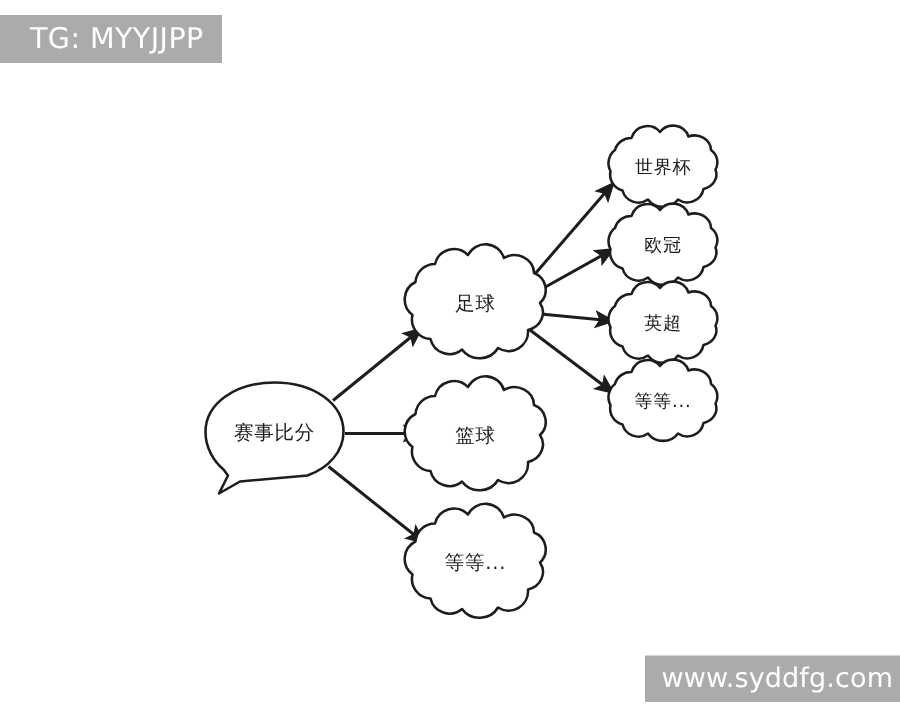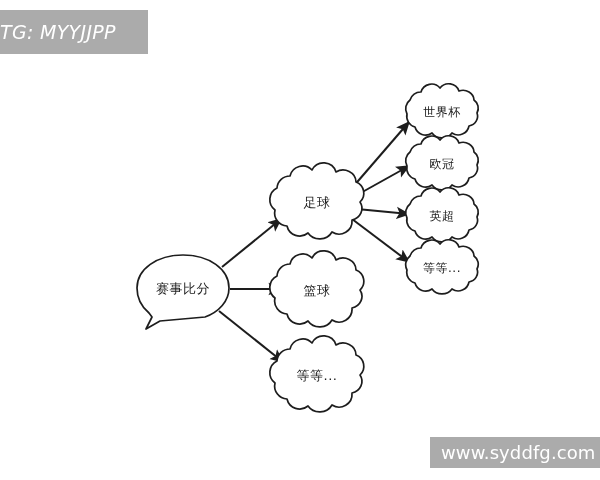--- a/index.html
+++ b/index.html
@@ -59,25 +59,24 @@
     font-family: "DejaVu Sans", "Liberation Sans", sans-serif;
     font-weight: 400;
     display: flex;
     align-items: center;
     box-sizing: border-box;
   }
   #tg-badge {
     left: 0px;
     top: 10px;
     width: 148px;
-    height: 44px;
+    height: 32px;
     font-size: 19px;
-    padding-left: 0;
+    padding-left: 20px;
     letter-spacing: 0.3px;
-    font-style: italic;
   }
   #site-badge {
     left: 430px;
     top: 437px;
     width: 170px;
     height: 31px;
     font-size: 18px;
     padding-left: 11px;
     letter-spacing: 0.1px;
   }

